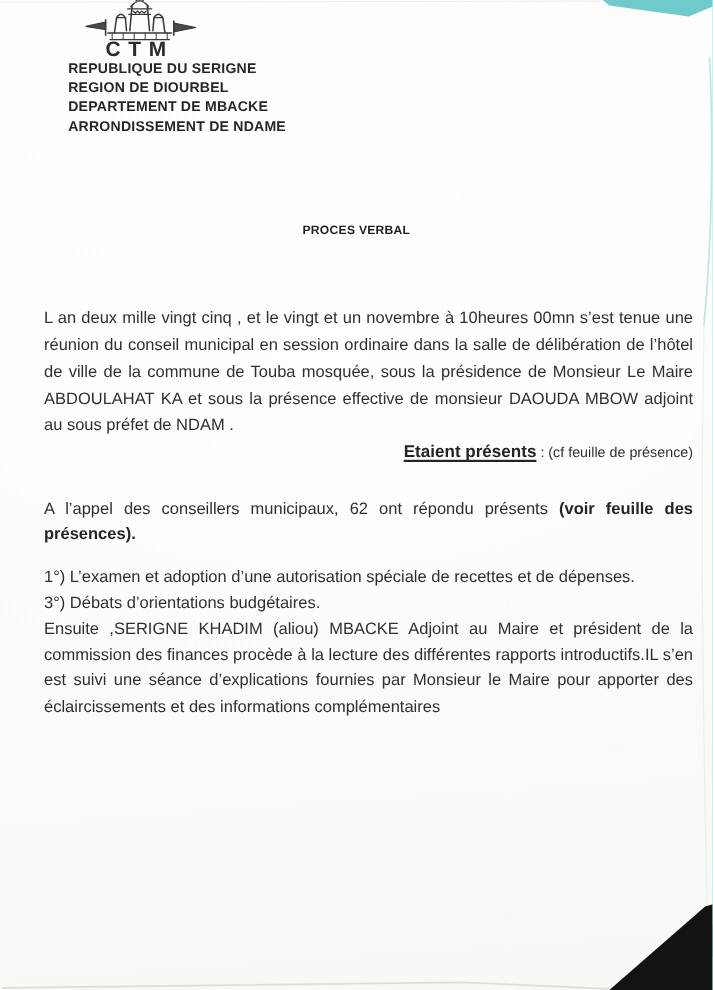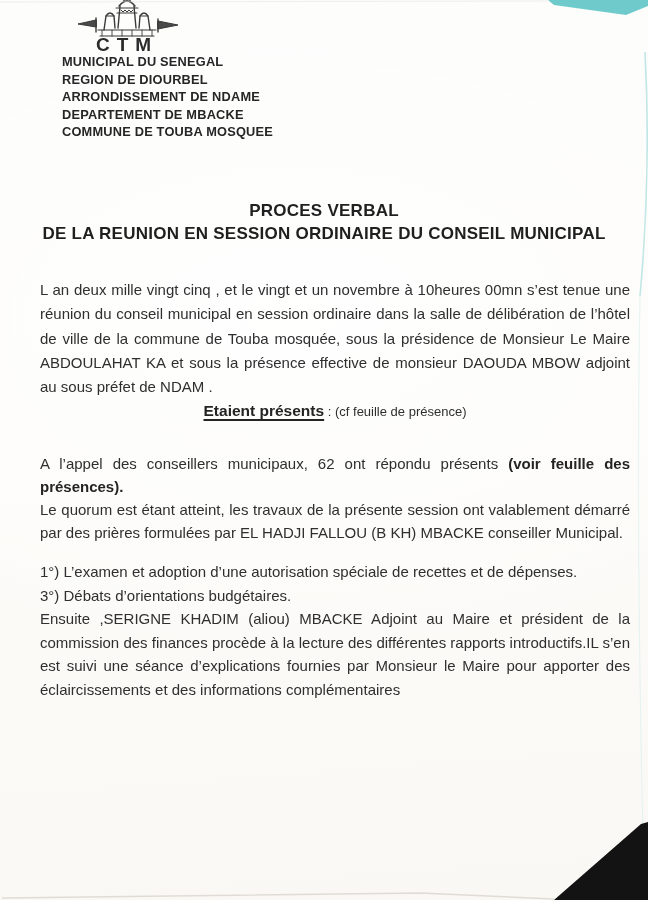--- a/index.html
+++ b/index.html
@@ -20,32 +20,32 @@
   .logo{position:absolute;top:-6px;left:66px;width:122px;height:62px;}
   
   .letterhead{
     position:absolute;top:53px;left:62px;
     font-size:12.8px;font-weight:700;line-height:17.6px;
     color:#262626;letter-spacing:.2px;white-space:nowrap;
   }
   
   .title-block{
     position:absolute;top:199px;left:0;right:0;text-align:center;
-    font-weight:700;font-size:17px;line-height:23px;color:#1f1f1f;
+    font-weight:700;font-size:11px;line-height:23px;color:#1f1f1f;
     letter-spacing:.25px;
   }
   
   .doc-body{
     position:absolute;top:278px;left:0;right:0;
     padding:0 18px 0 40px;
     font-size:15px;line-height:24.3px;text-align:justify;
   }
   .doc-body p{margin:0;}
   .p-opening{margin-bottom:0;}
-  .p-presents{line-height:24px;text-align:center;}
+  .p-presents{line-height:24px;text-align:right;}
   .lbl-presents{
     font-weight:700;font-size:15.5px;color:#242424;
     text-decoration:underline;text-underline-offset:3px;text-decoration-thickness:1.5px;
   }
   .presents-note{font-size:13px;}
   .p-quorum-group{margin-top:28px;line-height:23px;}
   .agenda{margin-top:16px;line-height:23.5px;}
   .agenda div{text-align:justify;}
   .bold{font-weight:700;color:#242424;}
   .txt{color:#2f2f2f;}
@@ -73,40 +73,37 @@
       <path d="M36 36 l0 6 M46 36 l0 6 M56 36 l0 6 M66 36 l0 6 M76 36 l0 6 M86 36 l0 6" stroke-width=".9"></path>
 
       <path d="M30 26 L12 30 L30 33 Z" fill="#4a4a4a" stroke-width="1"></path>
       <path d="M92 27 L112 31 L92 35 Z" fill="#4a4a4a" stroke-width="1"></path>
       <path d="M30 24 L30 38 M92 25 L92 38"></path>
     </g>
     <text x="61" y="57" text-anchor="middle" font-family="Liberation Sans, DejaVu Sans, sans-serif" font-size="19" font-weight="bold" letter-spacing="7" fill="#2b2b2b">CTM</text>
   </svg>
 
   <div class="letterhead">
-    <div>MUNICIPAL DU SENEGAL</div>
+    <div>REPUBLIQUE DU SERIGNE</div>
     <div>REGION DE DIOURBEL</div>
+    <div>DEPARTEMENT DE MBACKE</div>
     <div>ARRONDISSEMENT DE NDAME</div>
-    <div>DEPARTEMENT DE MBACKE</div>
-    <div>COMMUNE DE TOUBA MOSQUEE</div>
   </div>
 
   <div class="title-block">
     <div>PROCES VERBAL</div>
-    <div>DE LA REUNION EN SESSION ORDINAIRE DU CONSEIL MUNICIPAL</div>
   </div>
 
   <div class="doc-body">
     <p class="p-opening txt">L an deux mille vingt cinq , et le vingt et un novembre à 10heures 00mn s’est tenue une réunion du conseil municipal en session ordinaire dans la salle de délibération de l’hôtel de ville de la commune de Touba mosquée, sous la présidence de Monsieur Le Maire ABDOULAHAT KA et sous la présence effective de monsieur DAOUDA MBOW adjoint au sous préfet de NDAM .</p>
 
     <p class="p-presents"><span class="lbl-presents">Etaient présents</span><span class="presents-note"> : </span><span class="presents-note">(cf feuille de présence)</span></p>
 
     <div class="p-quorum-group">
       <p><span class="txt">A l’appel des conseillers municipaux, 62 ont répondu présents </span><span class="bold">(voir feuille des présences).</span></p>
-      <p class="txt">Le quorum est étant atteint, les travaux de la présente session ont valablement démarré par des prières formulées par EL HADJI FALLOU (B KH) MBACKE conseiller Municipal.</p>
     </div>
 
     <div class="agenda">
       <div class="txt">1°) L’examen et adoption d’une autorisation spéciale de recettes et de dépenses.</div>
       <div class="txt">3°) Débats d’orientations budgétaires.</div>
       <p class="txt">Ensuite ,SERIGNE KHADIM (aliou) MBACKE Adjoint au Maire et président de la commission des finances procède à la lecture des différentes rapports introductifs.IL s’en est suivi une séance d’explications fournies par Monsieur le Maire pour apporter des éclaircissements et des informations complémentaires</p>
     </div>
   </div>
 
   <svg class="artifacts" viewBox="0 0 648 900">

